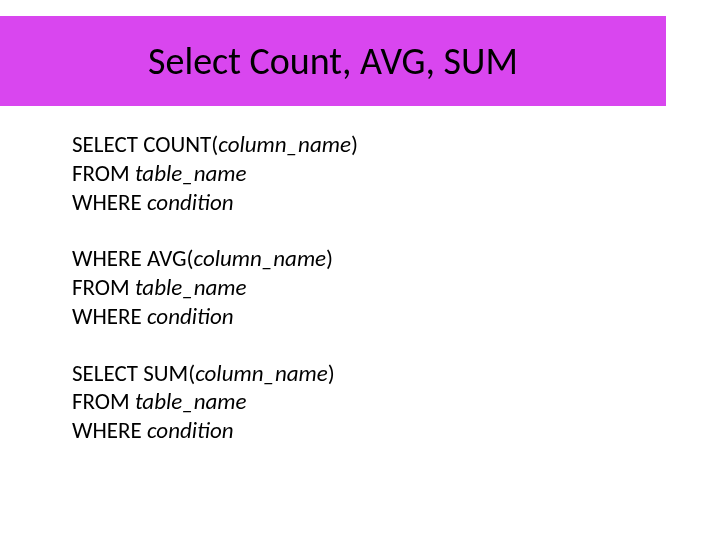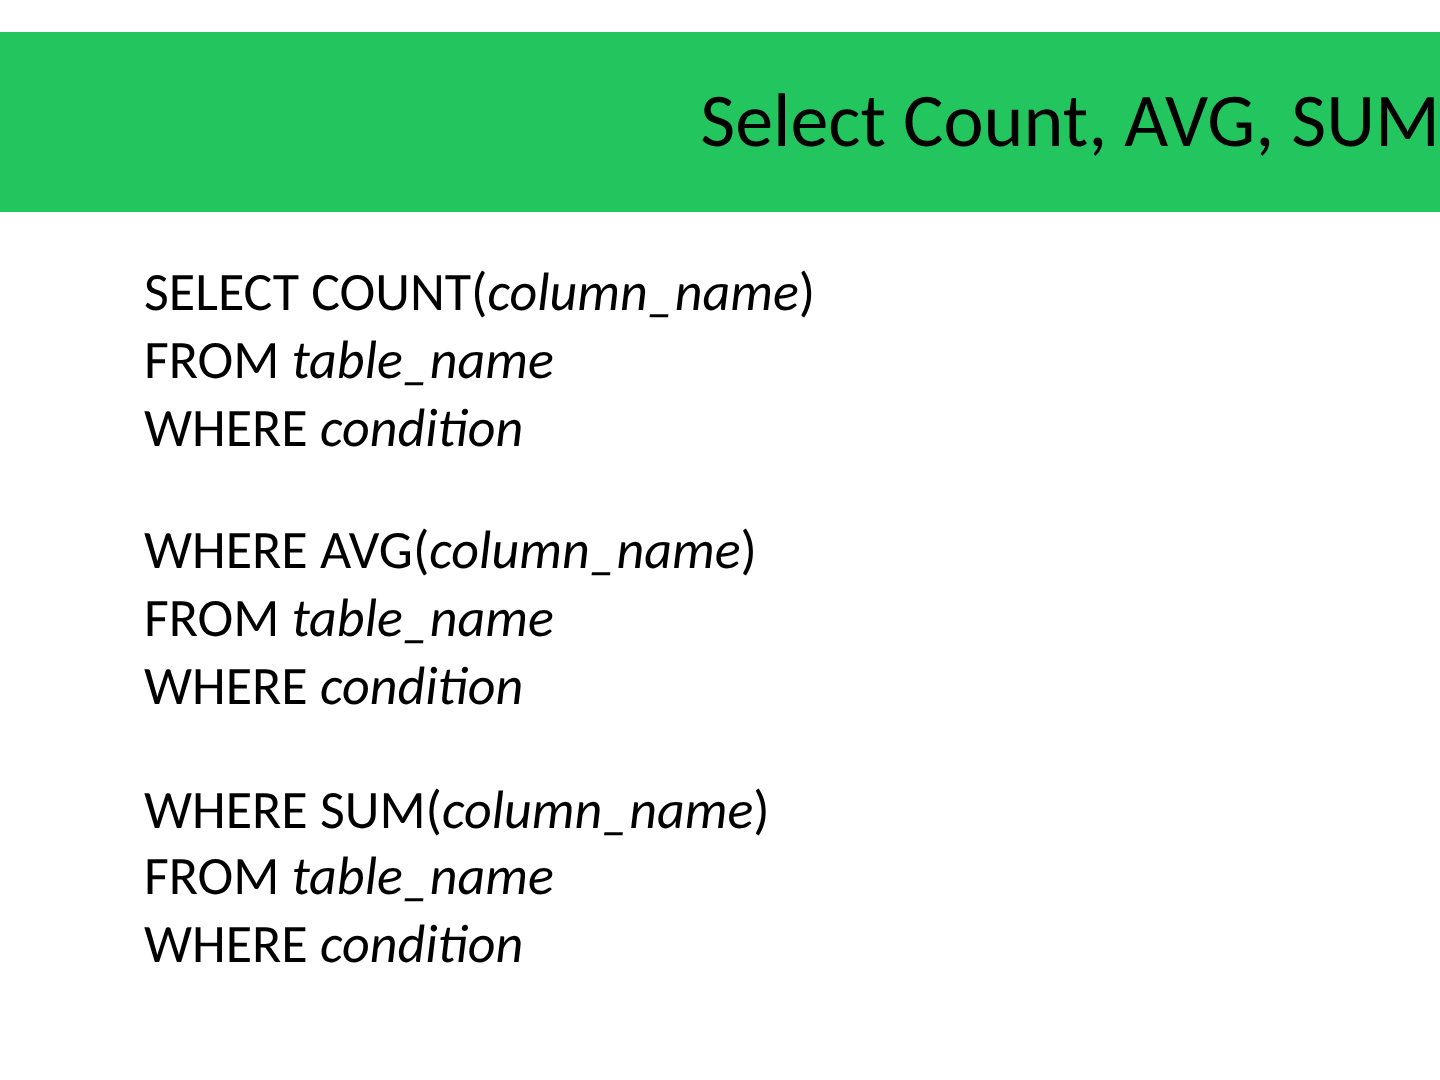--- a/index.html
+++ b/index.html
@@ -7,39 +7,39 @@
     width: 720px;
     height: 540px;
     background: #ffffff;
     font-family: Calibri, "Segoe UI", Arial, sans-serif;
     position: relative;
   }
   .title-band {
     position: absolute;
     top: 16px;
     left: 0;
-    width: 720px;
+    width: 666px;
     height: 90px;
-    background: #22c55e;
+    background: #d946ef;
     display: flex;
     align-items: center;
-    justify-content: flex-end;
+    justify-content: center;
   }
   .title-text {
     font-size: 38px;
     color: #000000;
     font-weight: 400;
   }
   .content {
     position: absolute;
     top: 130px;
     left: 72px;
     right: 60px;
     color: #000000;
-    font-size: 27px;
+    font-size: 23px;
     line-height: 1.25;
   }
   .block {
     margin-bottom: 28px;
   }
   .line { white-space: nowrap; }
   .kw { font-weight: 400; }
   .arg { font-style: italic; }
 </style>
 </head>
@@ -70,21 +70,21 @@
     <div class="line">
       <span class="kw">FROM </span><span class="arg">table_name</span>
     </div>
     <div class="line">
       <span class="kw">WHERE </span><span class="arg">condition</span>
     </div>
   </div>
 
   <div class="block">
     <div class="line">
-      <span class="kw">WHERE SUM(</span><span class="arg">column_name</span><span class="kw">)</span>
+      <span class="kw">SELECT SUM(</span><span class="arg">column_name</span><span class="kw">)</span>
     </div>
     <div class="line">
       <span class="kw">FROM </span><span class="arg">table_name</span>
     </div>
     <div class="line">
       <span class="kw">WHERE </span><span class="arg">condition</span>
     </div>
   </div>
 
 </div>

